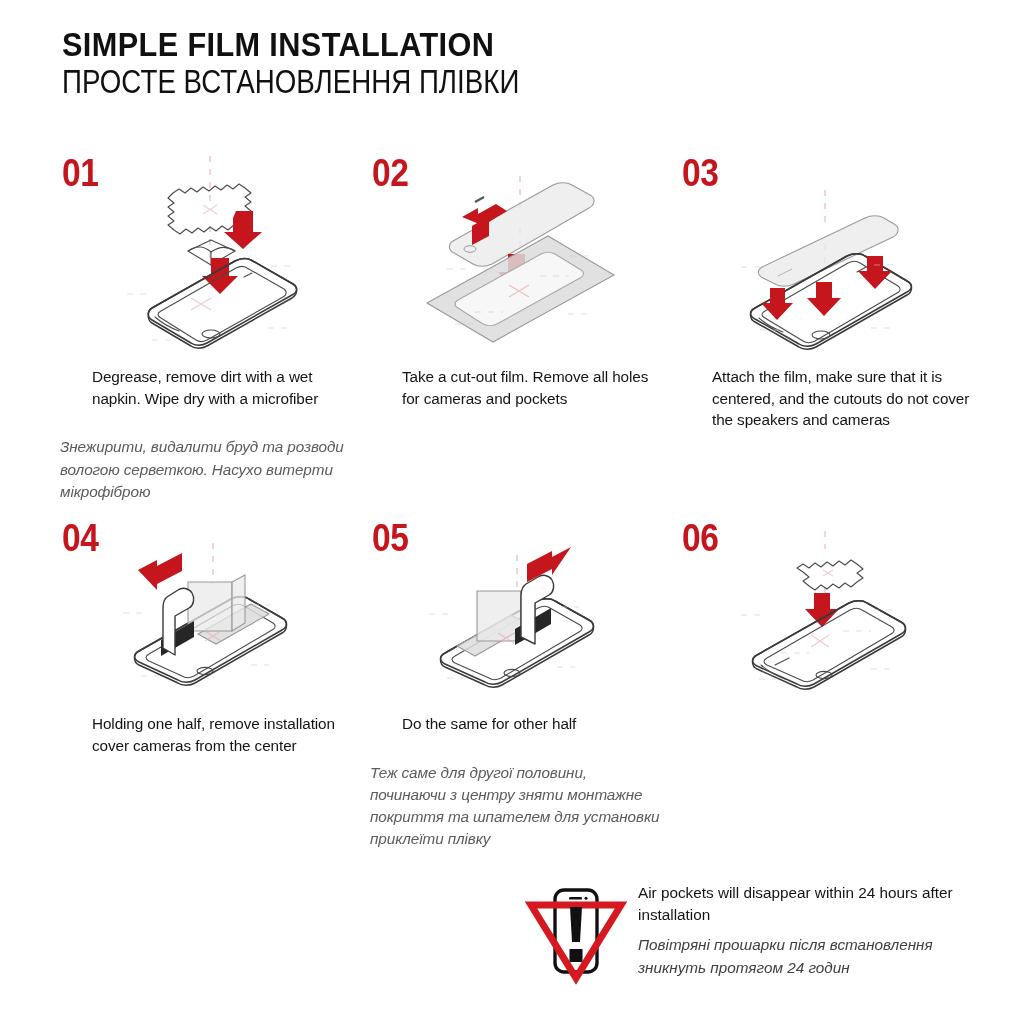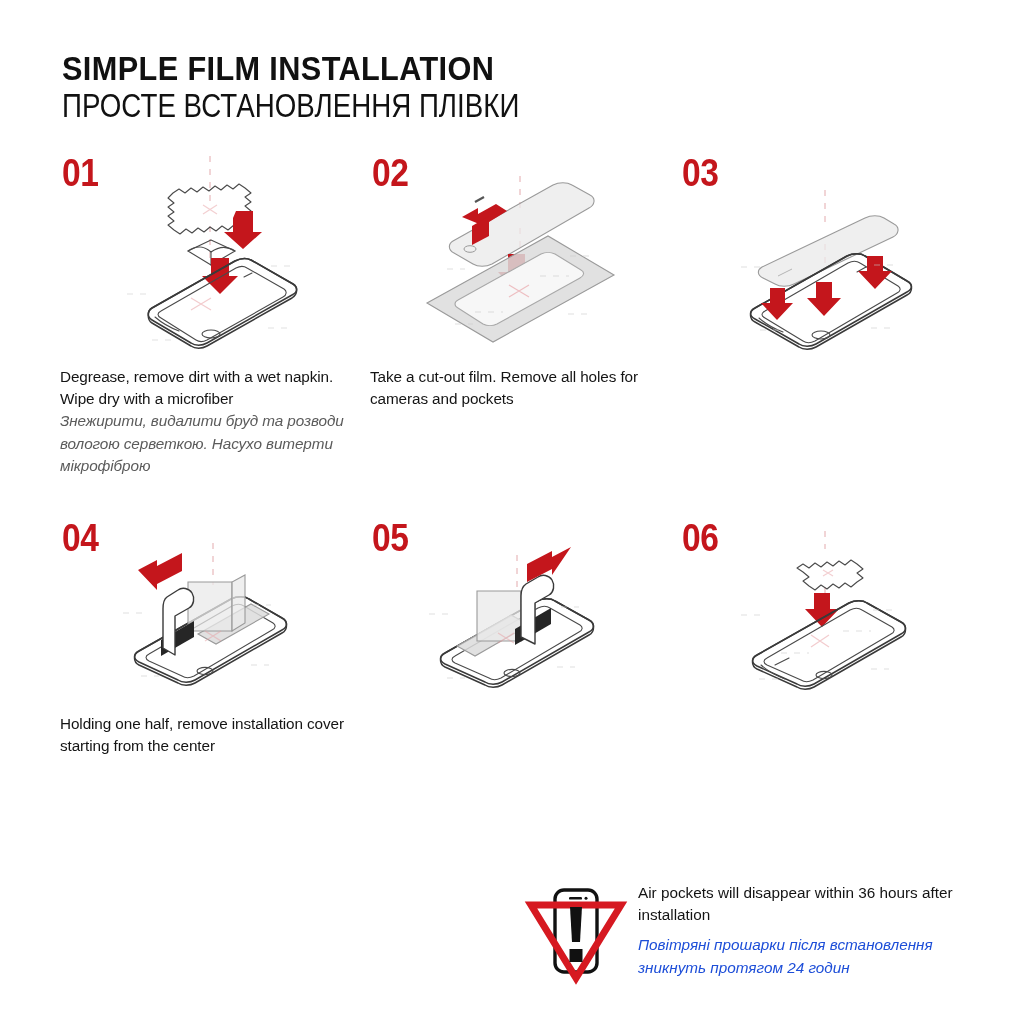--- a/index.html
+++ b/index.html
@@ -13,21 +13,21 @@
     font-family: "Liberation Sans", sans-serif;
     color: #1a1a1a;
     position: relative;
     overflow: hidden;
   }
 
   
   #header {
     position: absolute;
     left: 62px;
-    top: 52px;
+    top: 28px;
     width: 900px;
   }
   #title-en {
     font-family: "Liberation Sans Narrow", "Liberation Sans", sans-serif;
     font-weight: bold;
     font-size: 33px;
     letter-spacing: 0.4px;
     color: #111111;
     line-height: 1.05;
     transform: scaleX(0.93);
@@ -89,27 +89,28 @@
     width: 296px;
   }
   .step.row1 .step-text { top: 218px; }
   .step.row2 .step-text { top: 200px; }
   .txt-en {
     font-size: 15.3px;
     line-height: 1.42;
     color: #141414;
     font-weight: 500;
     letter-spacing: -0.1px;
+    margin-left: 32px;
   }
   .txt-uk {
     font-size: 15.3px;
     line-height: 1.45;
     color: #5b5b5b;
     font-style: italic;
-    margin-top: 1px;
+    margin-top: 27px;
     letter-spacing: -0.1px;
   }
 
   
   #warning {
     position: absolute;
     left: 522px;
     top: 876px;
     width: 470px;
     display: flex;
@@ -119,21 +120,21 @@
   #warn-texts { margin-left: 8px; padding-top: 6px; width: 352px; }
   #warn-en {
     font-size: 15.3px;
     line-height: 1.42;
     color: #141414;
     font-weight: 500;
   }
   #warn-uk {
     font-size: 15.3px;
     line-height: 1.45;
-    color: #1d4ed8;
+    color: #404040;
     font-style: italic;
     margin-top: 9px;
   }
 
   
   .ln  { fill: none; stroke: #3a3a3a; stroke-width: 1.5; stroke-linejoin: round; stroke-linecap: round; }
   .ln-thin { fill: none; stroke: #4a4a4a; stroke-width: 1.1; stroke-linejoin: round; stroke-linecap: round; }
   .glass { fill: #e9e9e9; fill-opacity: 0.75; stroke: #9a9a9a; stroke-width: 1.1; }
   .glass2 { fill: #dcdcdc; fill-opacity: 0.85; stroke: #9a9a9a; stroke-width: 1.1; }
   .arrow { fill: #C4161C; }
@@ -301,20 +302,21 @@
         </g>
         <g class="dash" opacity="0.6">
           <path d="M66 119 L90 119"></path>
             <path d="M85 182 L105 182"></path>
           <path d="M199 117 L218 117"></path>
             <path d="M196 180 L218 180"></path>
         </g>
       </svg>
     </div>
     <div class="step-text">
+      <div class="txt-en">Attach the film, make sure that it is centered, and the cutouts do not cover the speakers and cameras</div>
     </div>
   </div>
 
   <div class="step row2">
     <div class="step-num">04</div>
     <div class="step-art">
       <svg width="300" height="190" viewBox="0 0 300 190">
         <g class="dashp">
             <path d="M158 30 L158 72"></path>
           </g>
@@ -350,21 +352,21 @@
             <path d="M86 163 L104 163"></path>
           <path d="M198 92 L216 92"></path>
             <path d="M196 152 L214 152"></path>
         </g>
         <g class="xmark">
             <path d="M150 118 L166 128 M166 118 L150 128" opacity="0.5"></path>
           </g>
       </svg>
     </div>
     <div class="step-text">
-      <div class="txt-en">Holding one half, remove installation cover starting from the center</div>
+      <div class="txt-en">Holding one half, remove installation cover cameras from the center</div>
     </div>
   </div>
 
   <div class="step row2">
     <div class="step-num">05</div>
     <div class="step-art">
       <svg width="300" height="190" viewBox="0 0 300 190">
         <g class="dashp">
             <path d="M152 42 L152 78"></path>
           </g>
@@ -398,20 +400,24 @@
         <g class="dash" opacity="0.6">
           <path d="M64 101 L84 101"></path>
             <path d="M82 165 L100 165"></path>
           <path d="M196 94 L214 94"></path>
             <path d="M192 154 L210 154"></path>
         </g>
         <g class="xmark">
             <path d="M133 120 L149 130 M149 120 L133 130" opacity="0.5"></path>
           </g>
       </svg>
+    </div>
+    <div class="step-text">
+      <div class="txt-en">Do the same for other half</div>
+      <div class="txt-uk">Теж саме для другої половини, починаючи з центру зняти монтажне покриття та шпателем для установки приклеїти плівку</div>
     </div>
   </div>
 
   <div class="step row2">
     <div class="step-num">06</div>
     <div class="step-art">
       <svg width="300" height="190" viewBox="0 0 300 190">
         <g class="dashp">
             <path d="M150 18 L150 36"></path>
             <path d="M150 74 L150 86"></path>
@@ -466,16 +472,16 @@
       <rect x="47" y="19" width="13" height="2.6" rx="1.2" fill="#111111"></rect>
       <circle cx="64" cy="20.3" r="1.5" fill="#111111"></circle>
 
       <path d="M9 27 L99 27 L54 100 Z" fill="none" stroke="#D61921" stroke-width="7" stroke-linejoin="miter"></path>
 
       <path d="M48 29 L60 29 L58 64 L50 64 Z" fill="#111111"></path>
       <rect x="47.5" y="71" width="13" height="13" fill="#111111"></rect>
     </svg>
   </div>
   <div id="warn-texts">
-    <div id="warn-en">Air pockets will disappear within 36 hours after installation</div>
+    <div id="warn-en">Air pockets will disappear within 24 hours after installation</div>
     <div id="warn-uk">Повітряні прошарки після встановлення зникнуть протягом 24 годин</div>
   </div>
 </div>
 
 </body></html>

